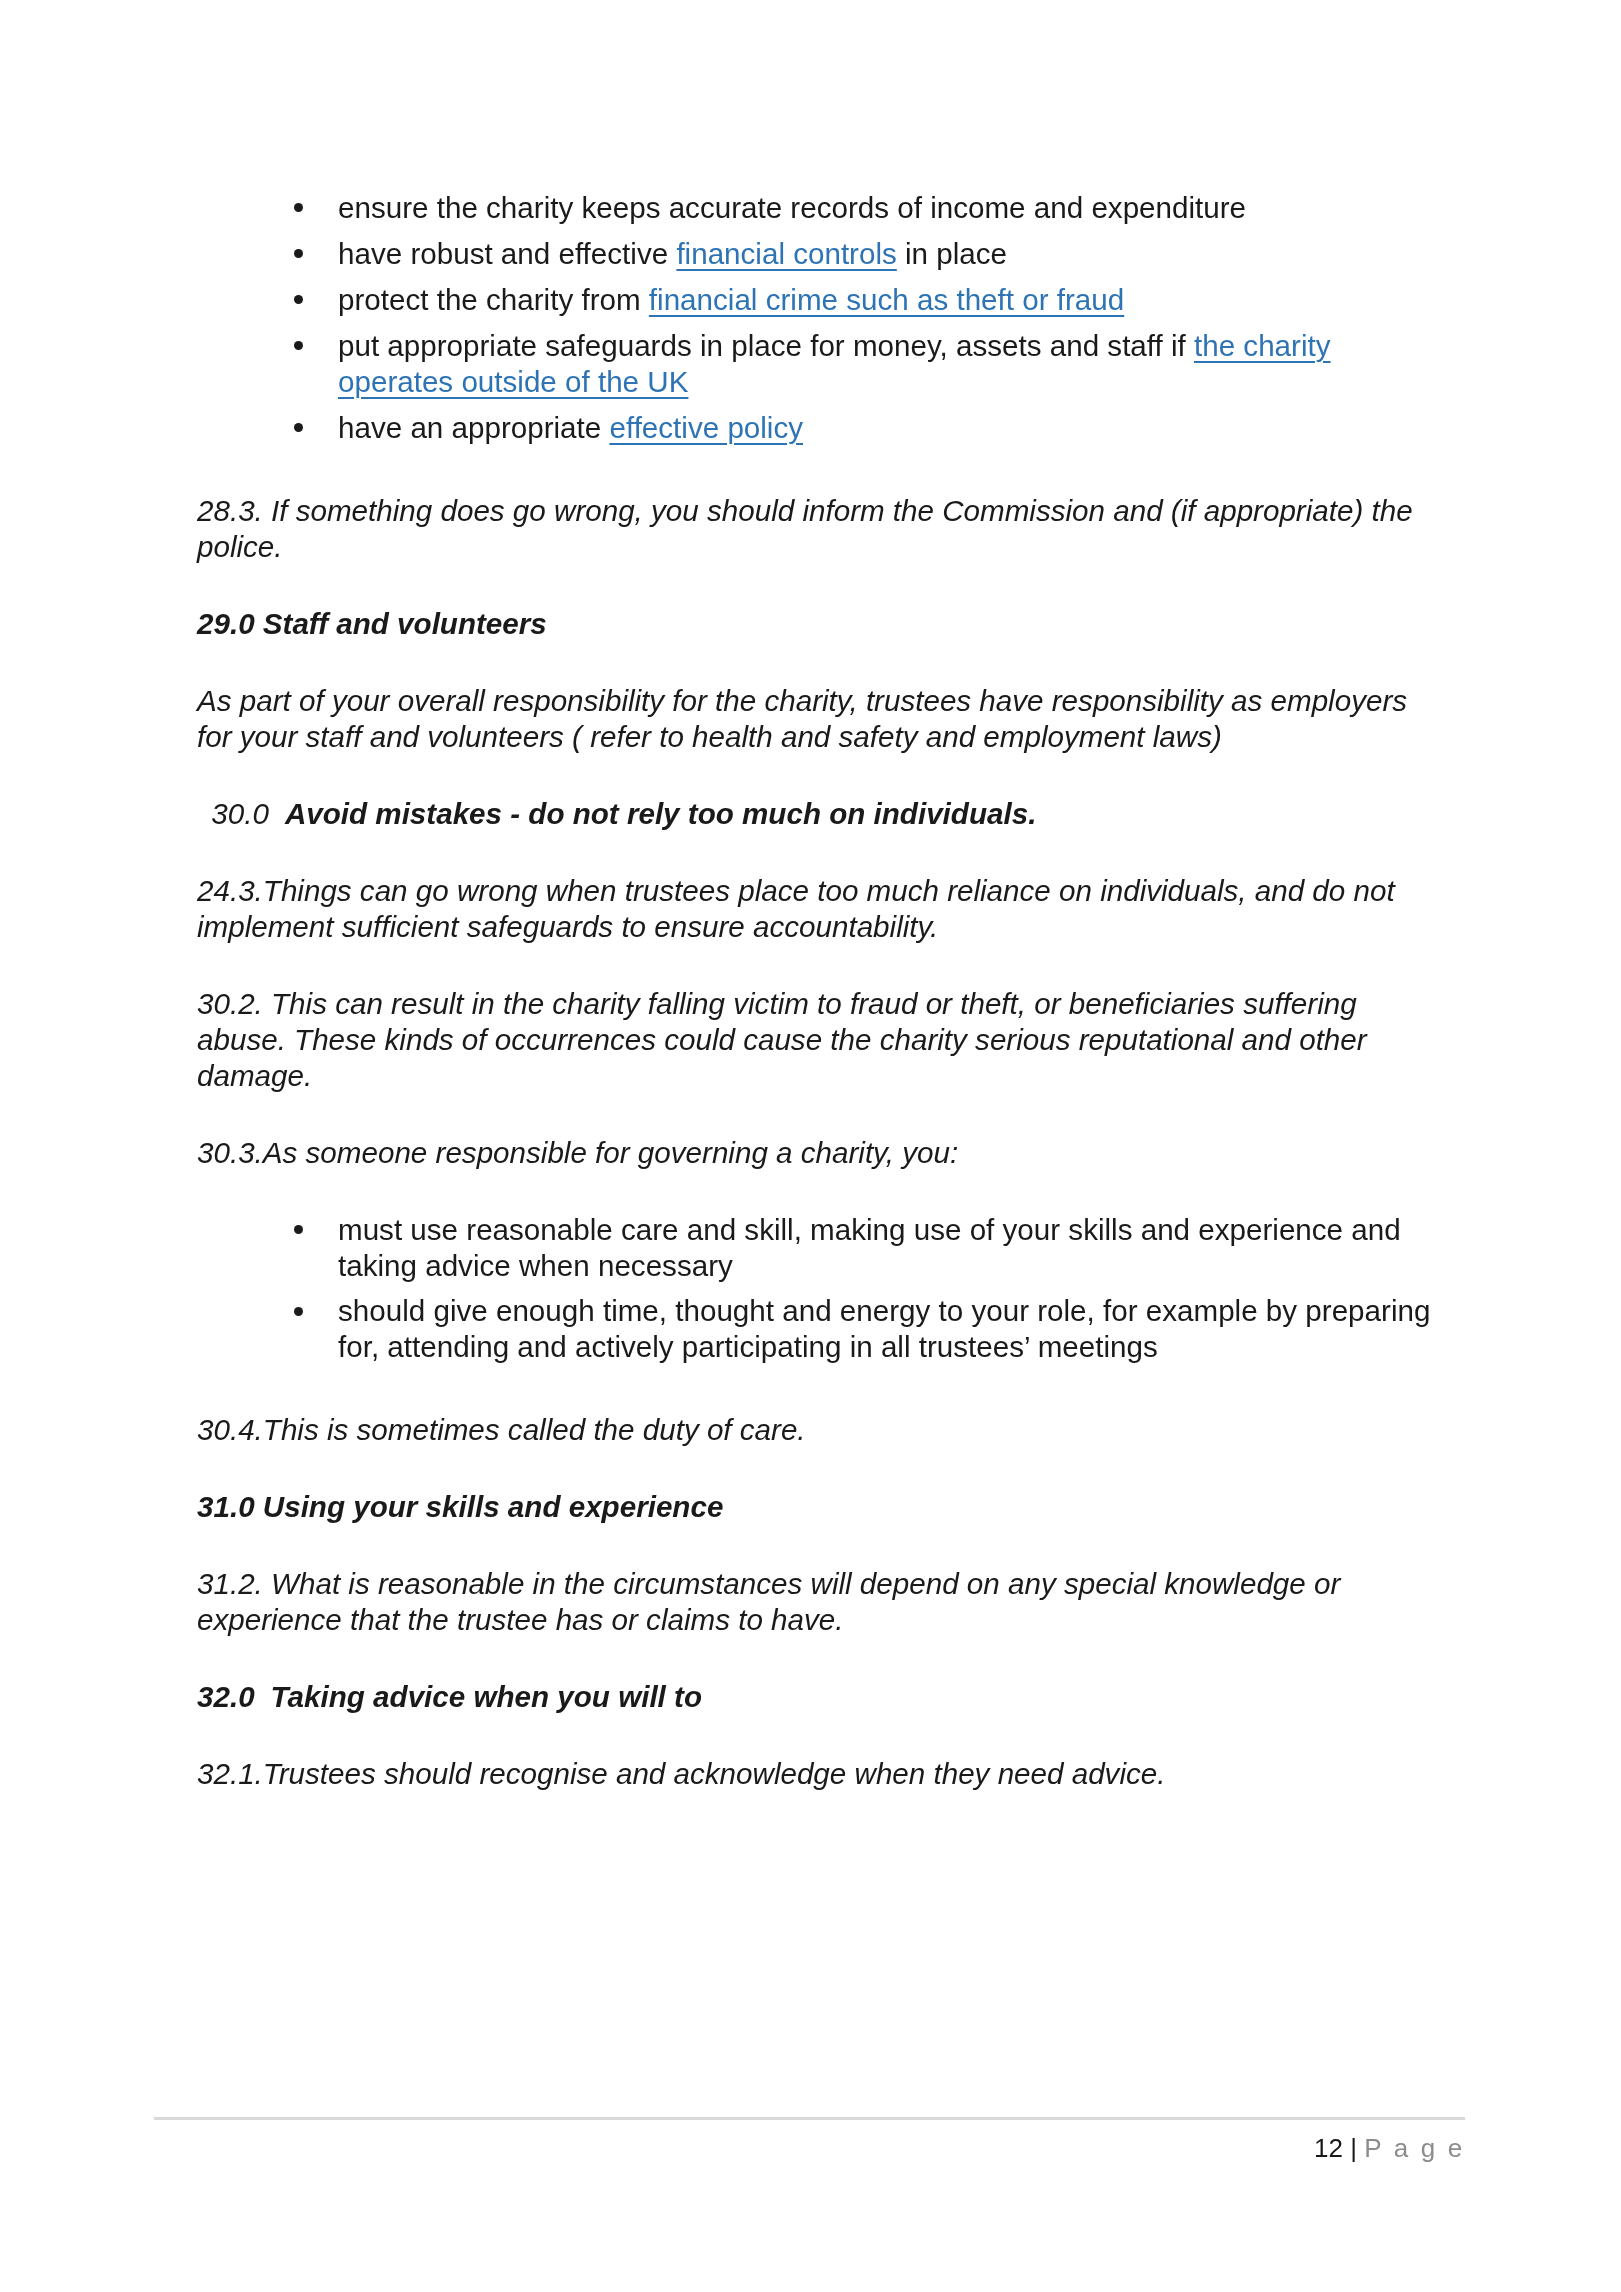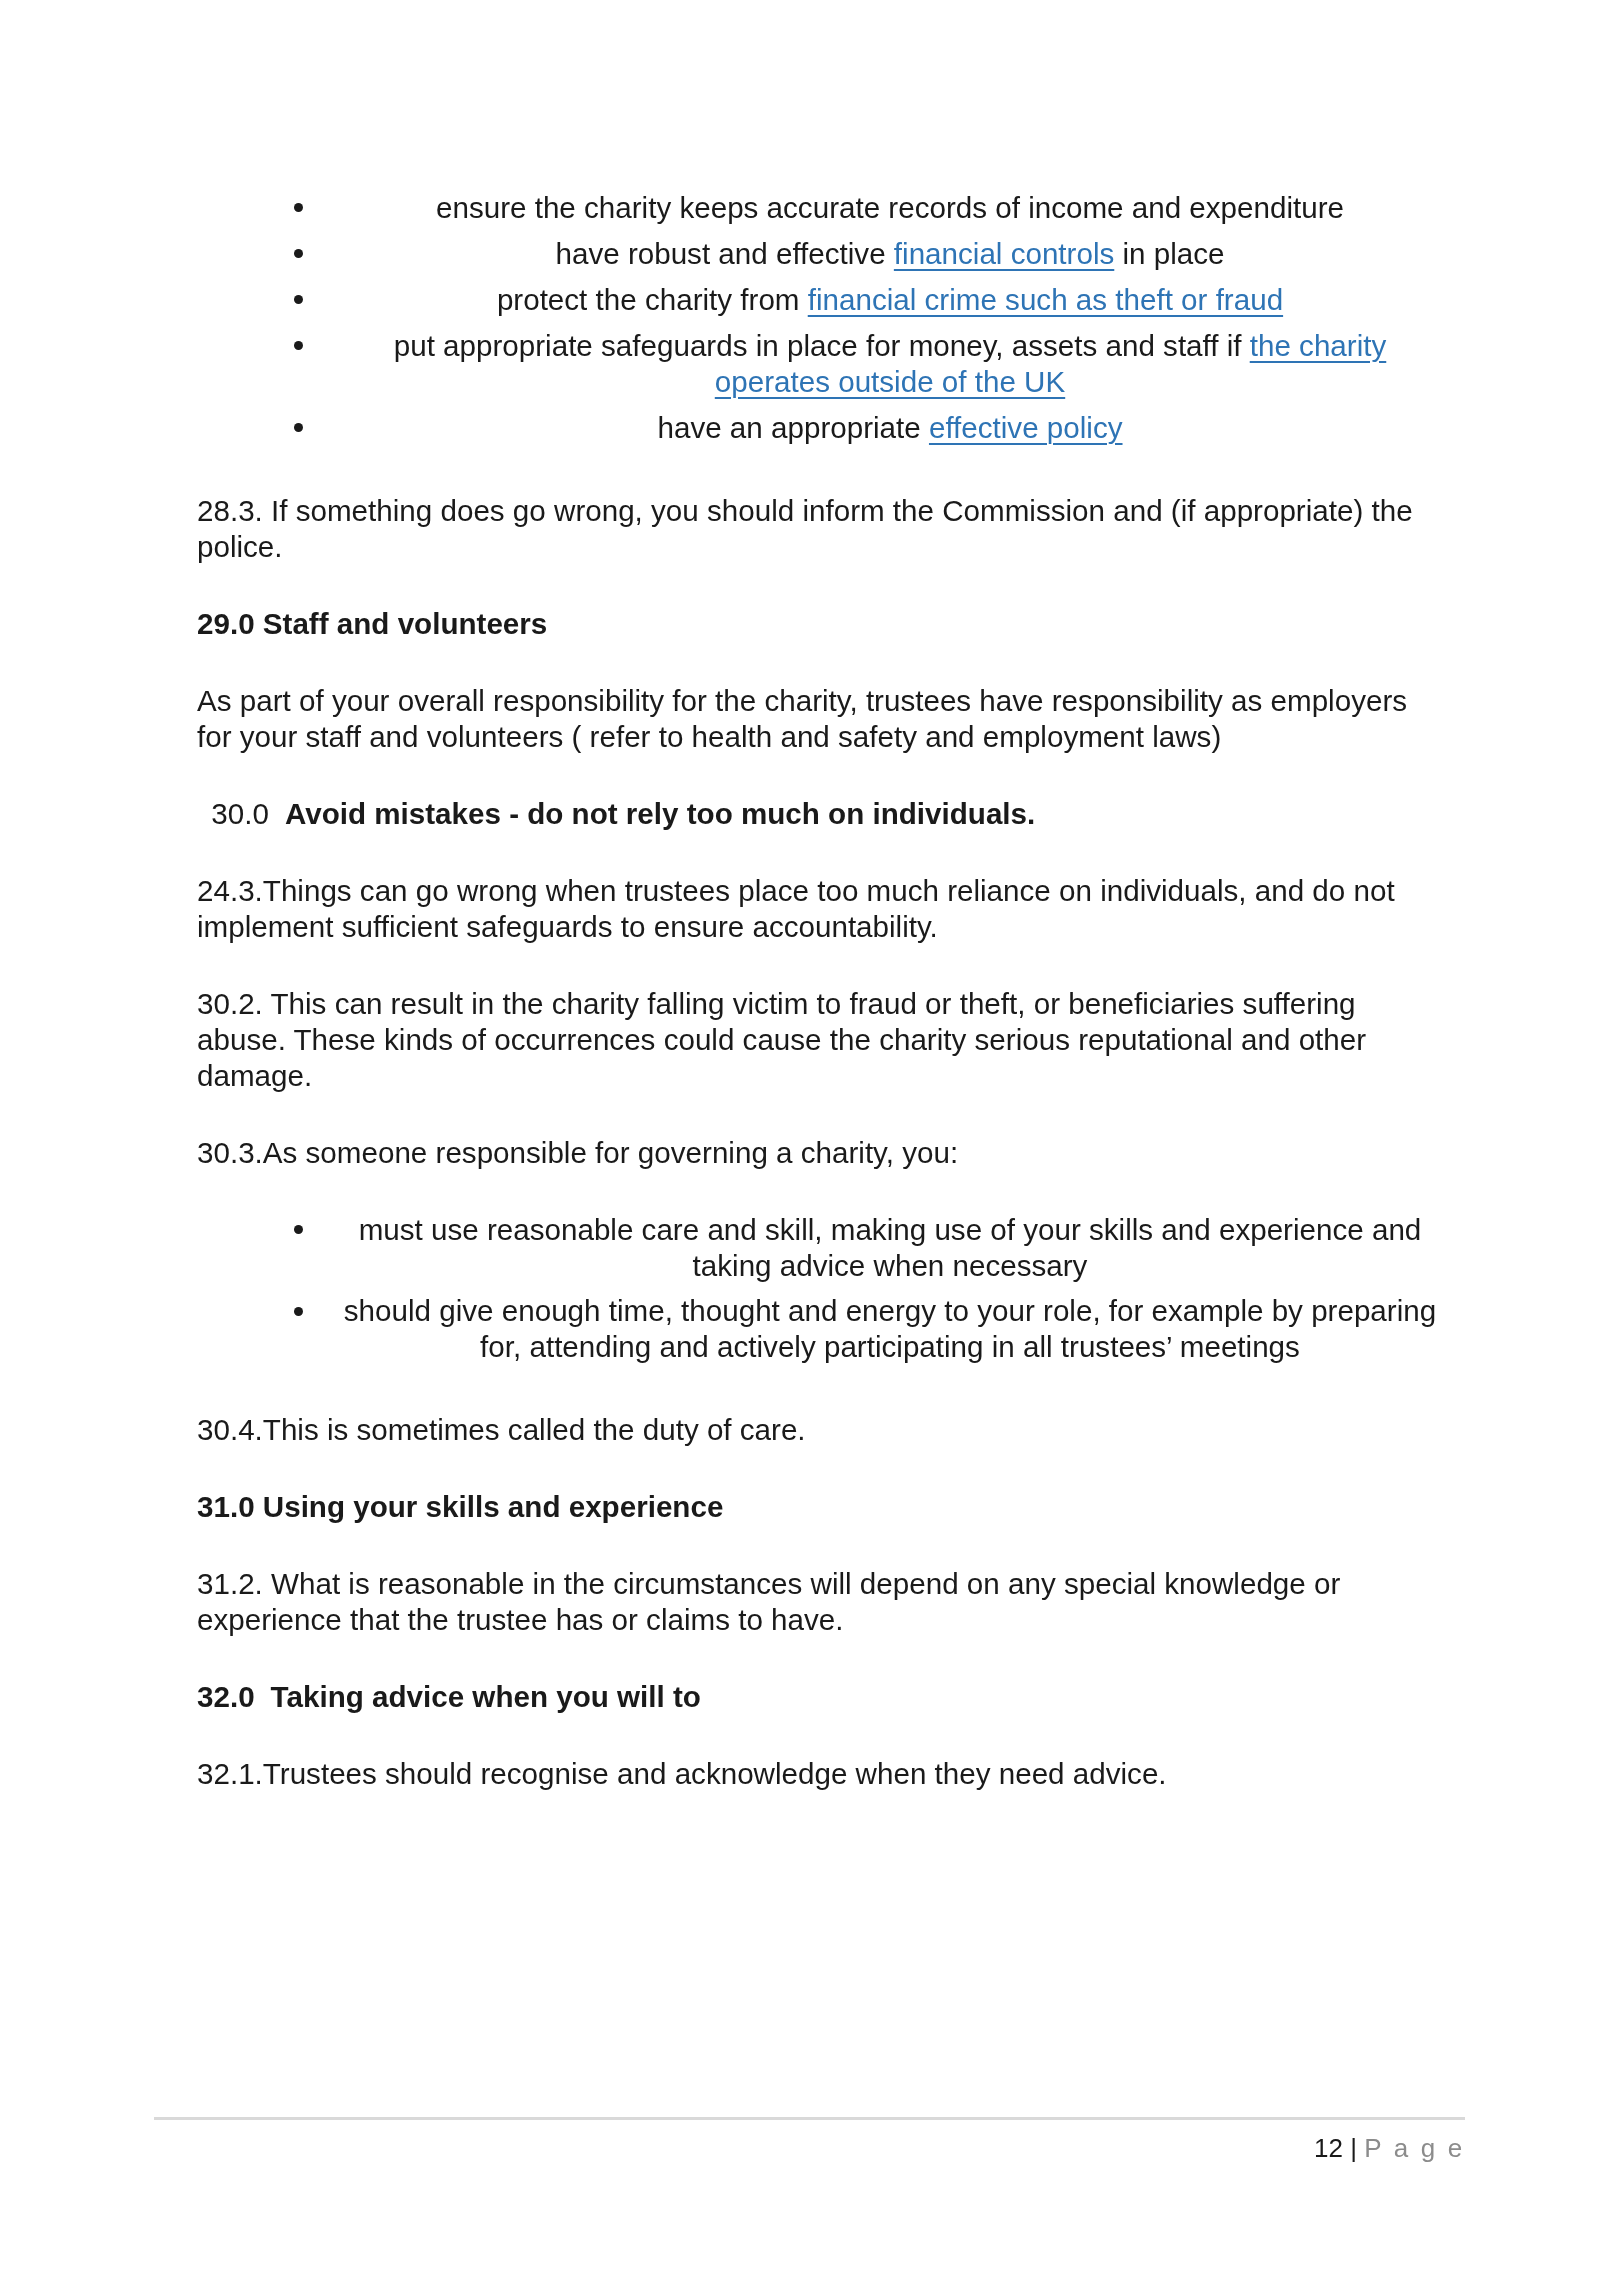--- a/index.html
+++ b/index.html
@@ -15,30 +15,30 @@
   .doc {
     position: absolute;
     left: 197px;
     top: 190px;
     width: 1245px;
   }
   .para, .heading {
     font-size: 29.6px;
     line-height: 36px;
     margin: 0 0 41px 0;
+    font-style: italic;
   }
   .heading { font-weight: 700; }
   .heading .seg.regular { font-weight: 400; }
   .seg.gap { margin-right: 16px; }
   .heading.indent { padding-left: 14.3px; }
   ul.list {
     list-style: none;
     margin: 0 0 47px 0;
     padding: 0;
-    text-align: center;
   }
   ul.list li {
     position: relative;
     padding-left: 141px;
     margin: 0 0 9.9px 0;
     font-size: 29.6px;
     line-height: 36px;
   }
   ul.list li:last-child { margin-bottom: 0; }
   .bullet-dot {

